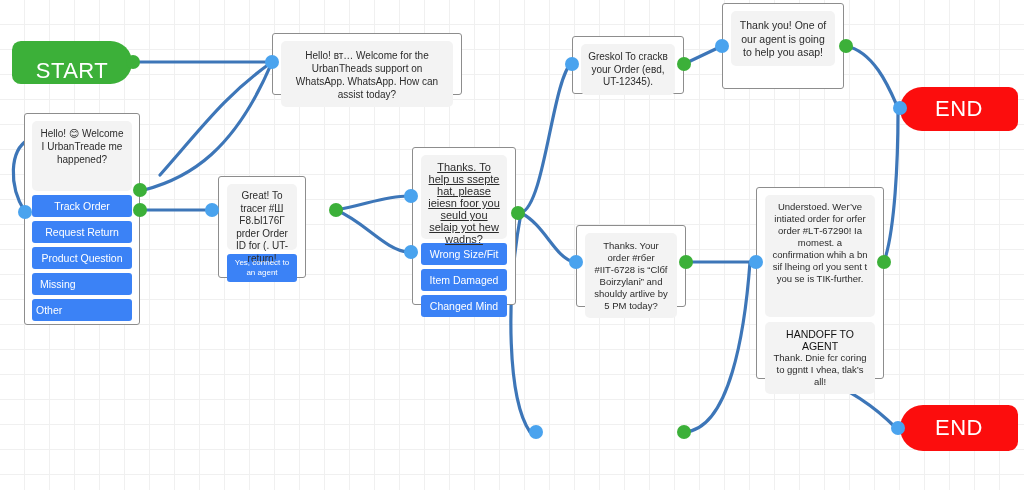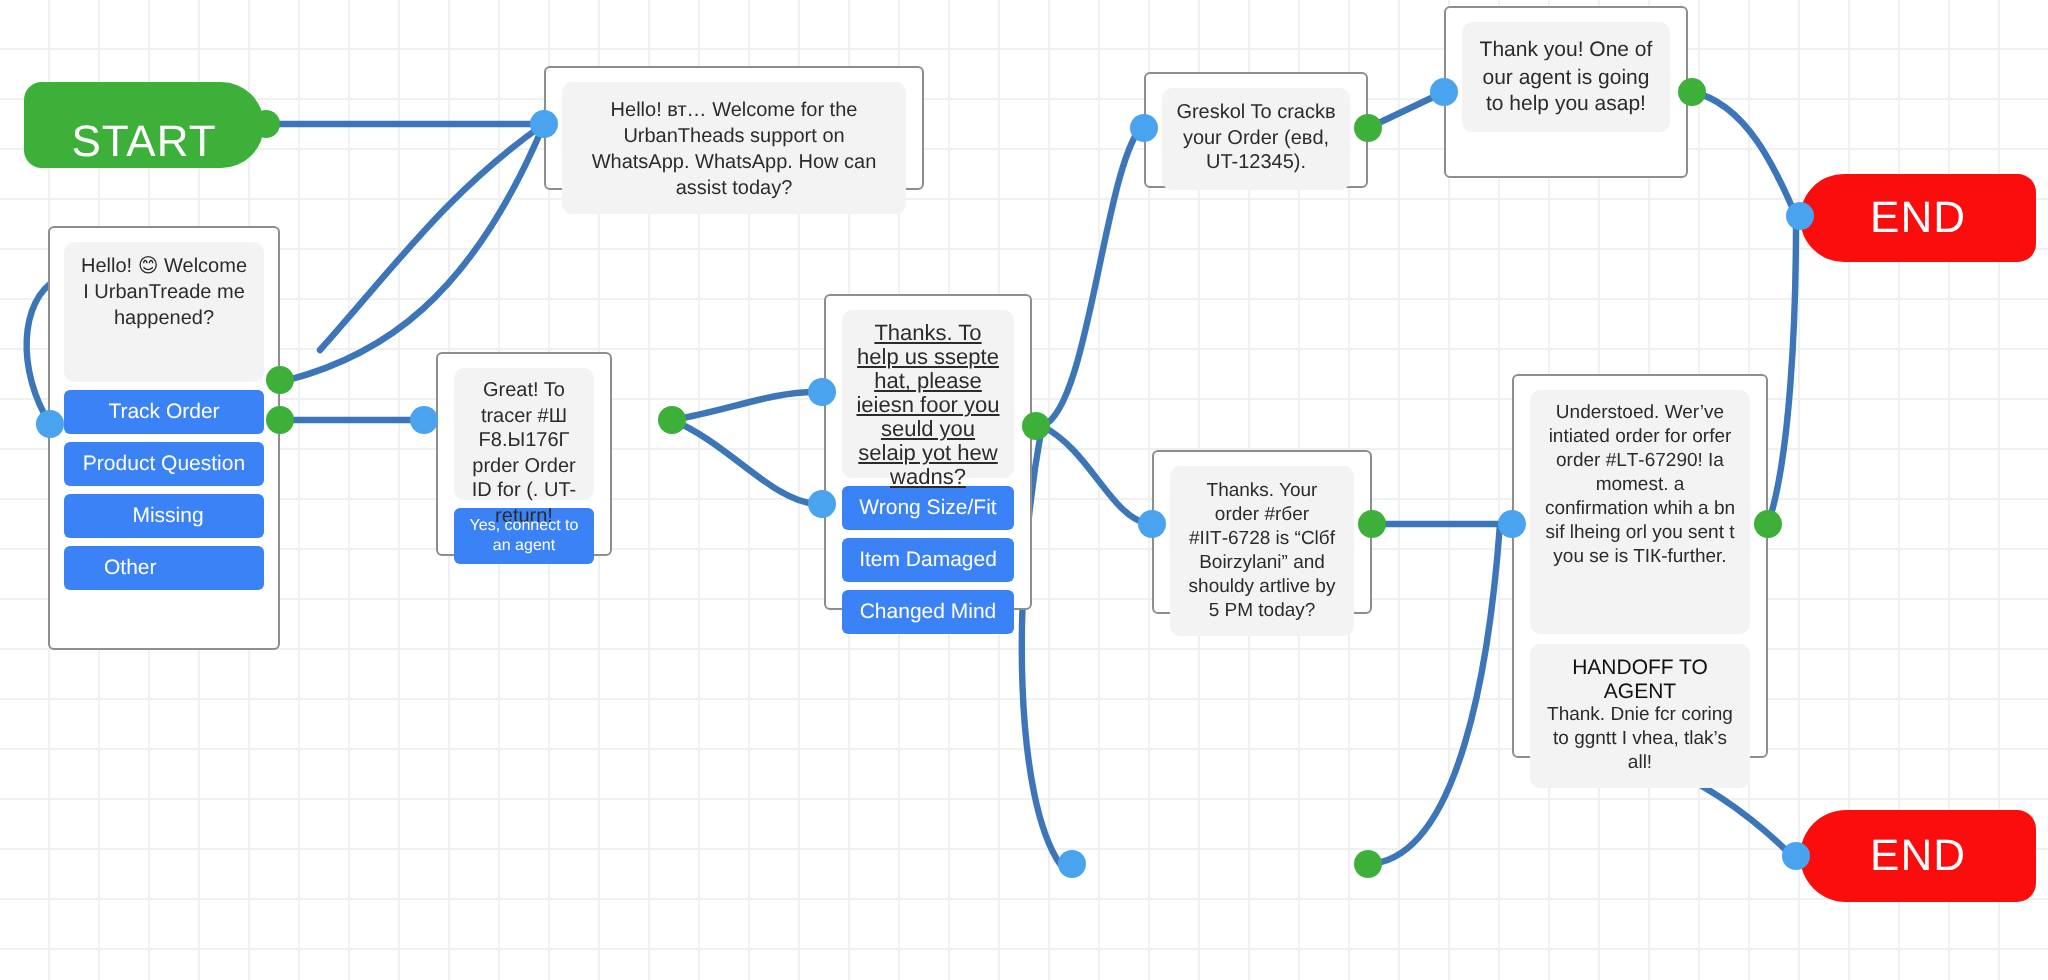--- a/index.html
+++ b/index.html
@@ -117,23 +117,24 @@
   <div class="port in" style="left:891px;top:421px;"></div>
 
   <div class="node" style="left:272px;top:33px;width:190px;height:62px;">
     <div class="bubble" style="font-size:10px;line-height:13px;padding-top:8px;">Hello! вт… Welcome for the UrbanTheads support on WhatsApp. WhatsApp. How can assist today?</div>
   </div>
   <div class="port in" style="left:265px;top:55px;"></div>
 
   <div class="node" style="left:24px;top:113px;width:116px;height:212px;padding:7px 7px;">
     <div class="bubble" style="font-size:10px;line-height:13px;height:58px;">Hello! 😊 Welcome I UrbanTreade me happened?</div>
     <div class="btn">Track Order</div>
+    <div class="btn">Request Return</div>
     <div class="btn">Product Question</div>
-    <div class="btn" style="text-align:center;padding-left:8px;">Missing</div>
-    <div class="btn" style="text-align:left;padding-left:20px;">Other</div>
+    <div class="btn" style="text-align:left;padding-left:8px;">Missing</div>
+    <div class="btn" style="text-align:left;padding-left:4px;">Other</div>
   </div>
   <div class="port in" style="left:18px;top:205px;"></div>
   <div class="port out" style="left:133px;top:183px;"></div>
   <div class="port out" style="left:133px;top:203px;"></div>
 
   <div class="node" style="left:218px;top:152px;width:88px;height:102px;margin-top:24px;">
     <div class="bubble" style="font-size:10px;line-height:12.5px;height:54px;">Great! To tracer #Ш F8.Ы176Г prder Order ID for (. UT-return!</div>
     <div class="btn small">Yes, connect to an agent</div>
   </div>
   <div class="port in" style="left:205px;top:203px;"></div>

